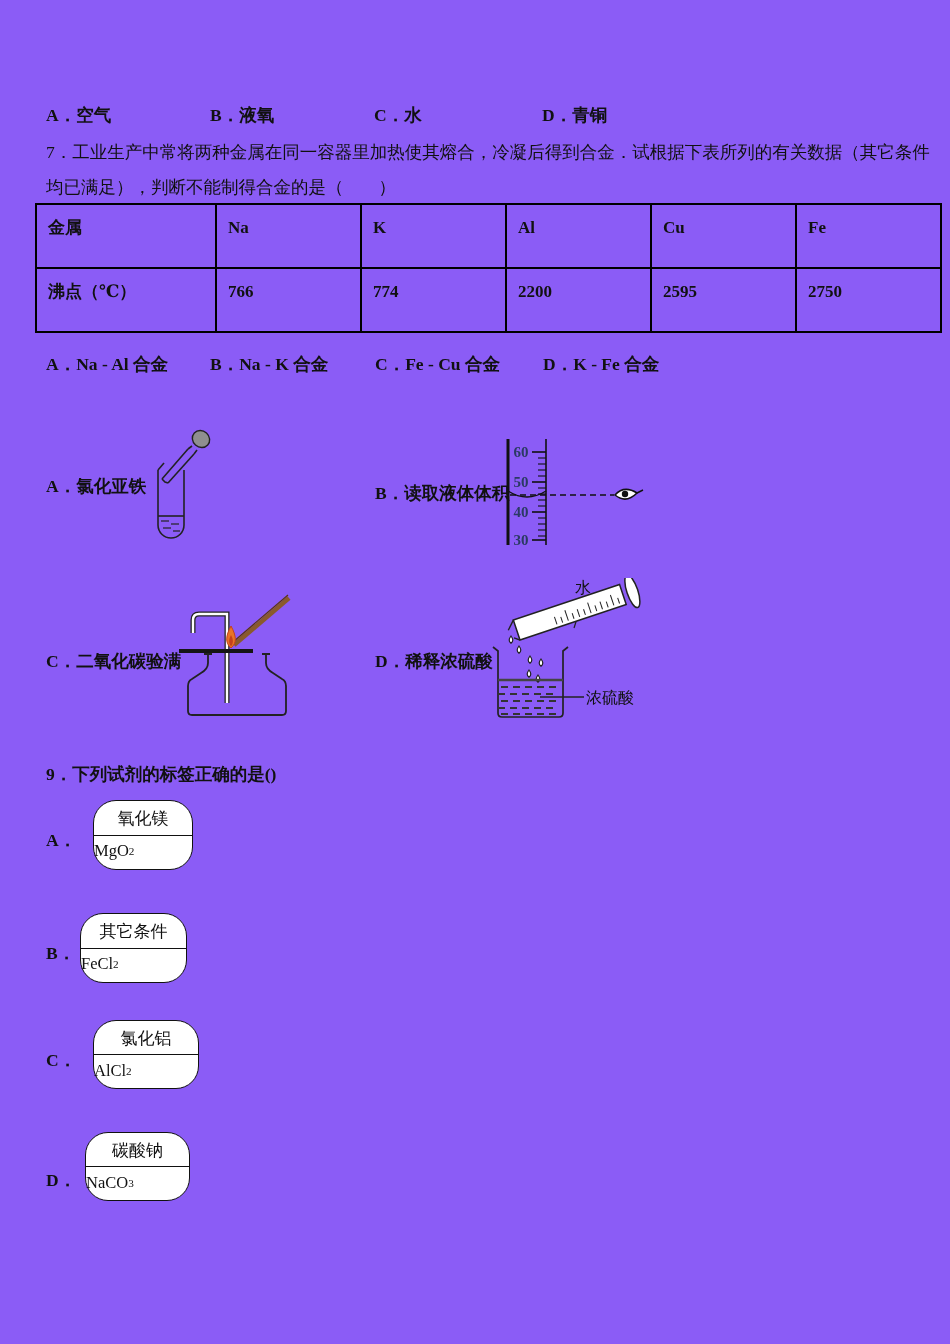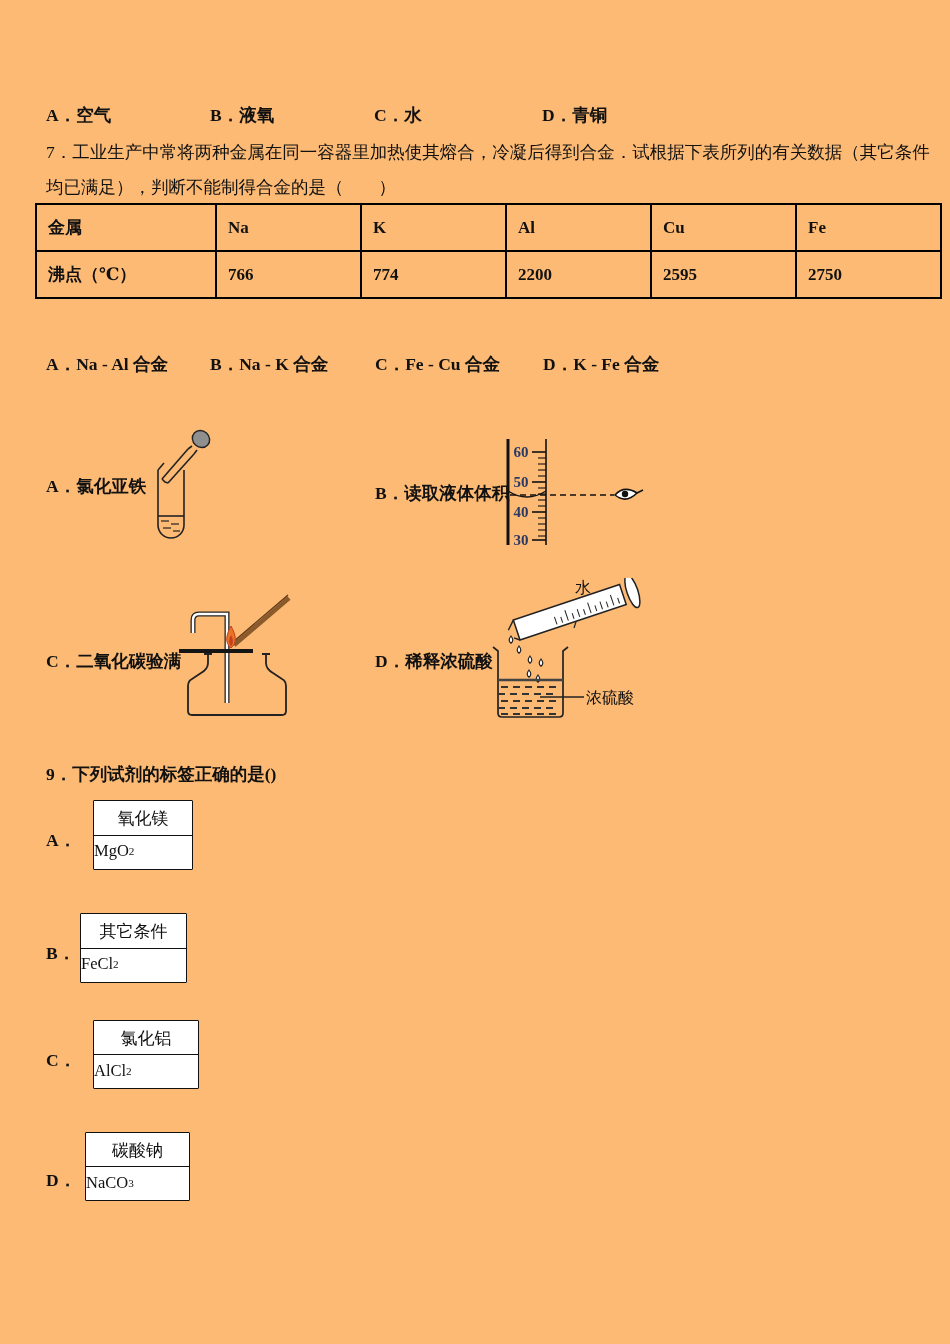--- a/index.html
+++ b/index.html
@@ -1,32 +1,32 @@
 <!DOCTYPE html>
 <html><head>
 <meta charset="utf-8">
 <style>
   html,body{margin:0;padding:0;background:#fff;}
   .page{
-    position:relative;width:950px;height:1344px;background:#fdba74;
+    position:relative;width:950px;height:1344px;background:#8b5cf6;
     font-family:"Liberation Serif","DejaVu Serif",serif;color:#111;overflow:hidden;
   }
   .abs{position:absolute;white-space:nowrap;}
   .t{font-size:17.5px;}
   .b{font-weight:bold;}
   
   table.datatable{position:absolute;left:35px;top:203px;border-collapse:collapse;table-layout:fixed;}
   table.datatable td{
     border:2px solid #000;font-size:17px;font-weight:bold;
-    padding:0 0 0 11px;vertical-align:middle;height:45px;
+    padding:0 0 17px 11px;vertical-align:middle;height:45px;
   }
   td.c0{width:167px;} td.cn{width:132px;margin-top:11px;}
   
   .reagent-box{
-    position:absolute;border:1.6px solid #111;border-radius:1px;
+    position:absolute;border:1.6px solid #111;border-radius:23px;
     display:flex;flex-direction:column;background:#fff;
   }
   .reagent-name{
     flex:1;display:flex;align-items:center;justify-content:center;
     font-size:17px;padding-top:2px;
   }
   .reagent-divider{height:0;border-top:1.6px solid #111;margin:0;}
   .reagent-formula{
     flex:1;display:flex;align-items:center;justify-content:flex-start;
     font-size:16.5px;padding-bottom:2px;

